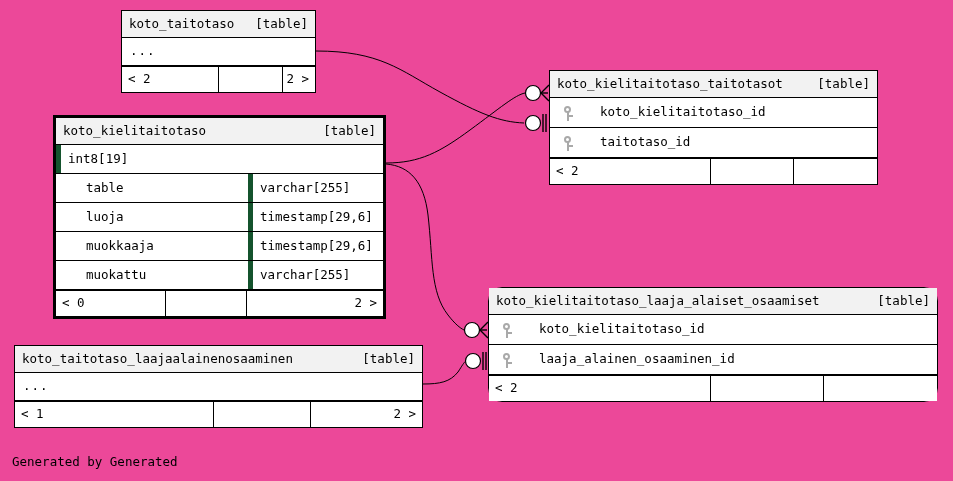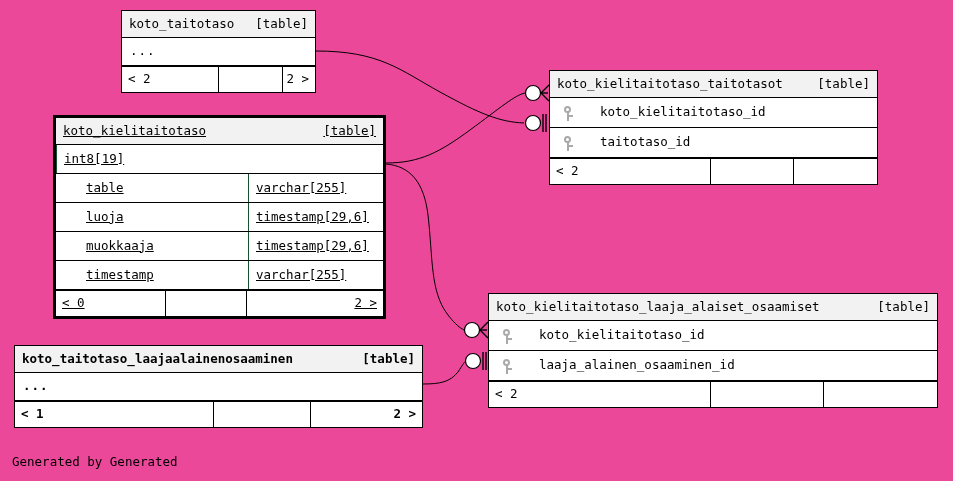--- a/index.html
+++ b/index.html
@@ -48,21 +48,20 @@
     position: absolute;
     box-sizing: border-box;
     background: #ffffff;
     border: 1px solid #000000;
     font-size: 12px;
     line-height: 1;
     z-index: 2;
   }
   .tbl.emphasis {
     border: 3px solid #000000;
-    text-decoration: underline;
   }
 
   .tbl-head {
     box-sizing: border-box;
     display: flex;
     align-items: center;
     justify-content: space-between;
     background: #f2f2f2;
     border-bottom: 1px solid #000000;
     height: 27px;
@@ -98,21 +97,21 @@
     flex: 1 1 auto;
     min-width: 0;
     padding-left: 8px;
     white-space: nowrap;
     overflow: hidden;
   }
   .cell-type {
     box-sizing: border-box;
     display: flex;
     align-items: center;
-    border-left: 1px solid #14532d;
+    border-left: 5px solid #14532d;
     padding-left: 7px;
     white-space: nowrap;
   }
   .col-label {
     font-size: 12.5px;
     color: #000000;
   }
   .ellipsis-row .col-label {
     letter-spacing: 1px;
   }
@@ -298,21 +297,21 @@
       </div>
     </div>
 
     <div class="tbl-row">
       <div class="cell-name">
         <span class="keyicon spacer">
             <i class="ring"></i>
             <i class="shaft"></i>
             <i class="tooth"></i>
           </span>
-        <span class="col-label">timestamp</span>
+        <span class="col-label">muokattu</span>
       </div>
       <div class="cell-type" style="width:135px;">
         <span class="col-label">varchar[255]</span>
       </div>
     </div>
 
     <div class="tbl-foot">
       <div class="foot-cell foot-left" style="width:110px;">&lt; 0</div>
       <div class="foot-cell foot-mid" style="width:81px;"></div>
       <div class="foot-cell foot-right" style="flex:1 1 auto;">2 &gt;</div>
@@ -347,21 +346,21 @@
       </div>
     </div>
 
     <div class="tbl-foot">
       <div class="foot-cell foot-left" style="width:161px;">&lt; 2</div>
       <div class="foot-cell foot-mid" style="width:83px;"></div>
       <div class="foot-cell foot-right" style="flex:1 1 auto;"></div>
     </div>
   </div>
 
-  <div class="tbl" style="left:488px; top:293px; width:450px;">
+  <div class="tbl" style="left:488px; top:287px; width:450px;border-radius:14px;">
     <div class="tbl-head">
       <span class="tbl-name">koto_kielitaitotaso_laaja_alaiset_osaamiset</span>
       <span class="tbl-type">[table]</span>
     </div>
 
     <div class="tbl-row" style="height:30px;">
       <div class="cell-name" style="padding-left:12px;">
         <span class="keyicon fk">
             <i class="ring"></i>
             <i class="shaft"></i>
@@ -382,21 +381,21 @@
       </div>
     </div>
 
     <div class="tbl-foot">
       <div class="foot-cell foot-left" style="width:222px;">&lt; 2</div>
       <div class="foot-cell foot-mid" style="width:113px;"></div>
       <div class="foot-cell foot-right" style="flex:1 1 auto;"></div>
     </div>
   </div>
 
-  <div class="tbl" style="left:14px; top:345px; width:409px;font-weight:bold;">
+  <div class="tbl" style="left:14px; top:345px; width:409px;">
     <div class="tbl-head">
       <span class="tbl-name">koto_taitotaso_laajaalainenosaaminen</span>
       <span class="tbl-type">[table]</span>
     </div>
 
     <div class="tbl-row ellipsis-row" style="height:28px;">
       <div class="cell-name">
         <span class="col-label">...</span>
       </div>
     </div>

